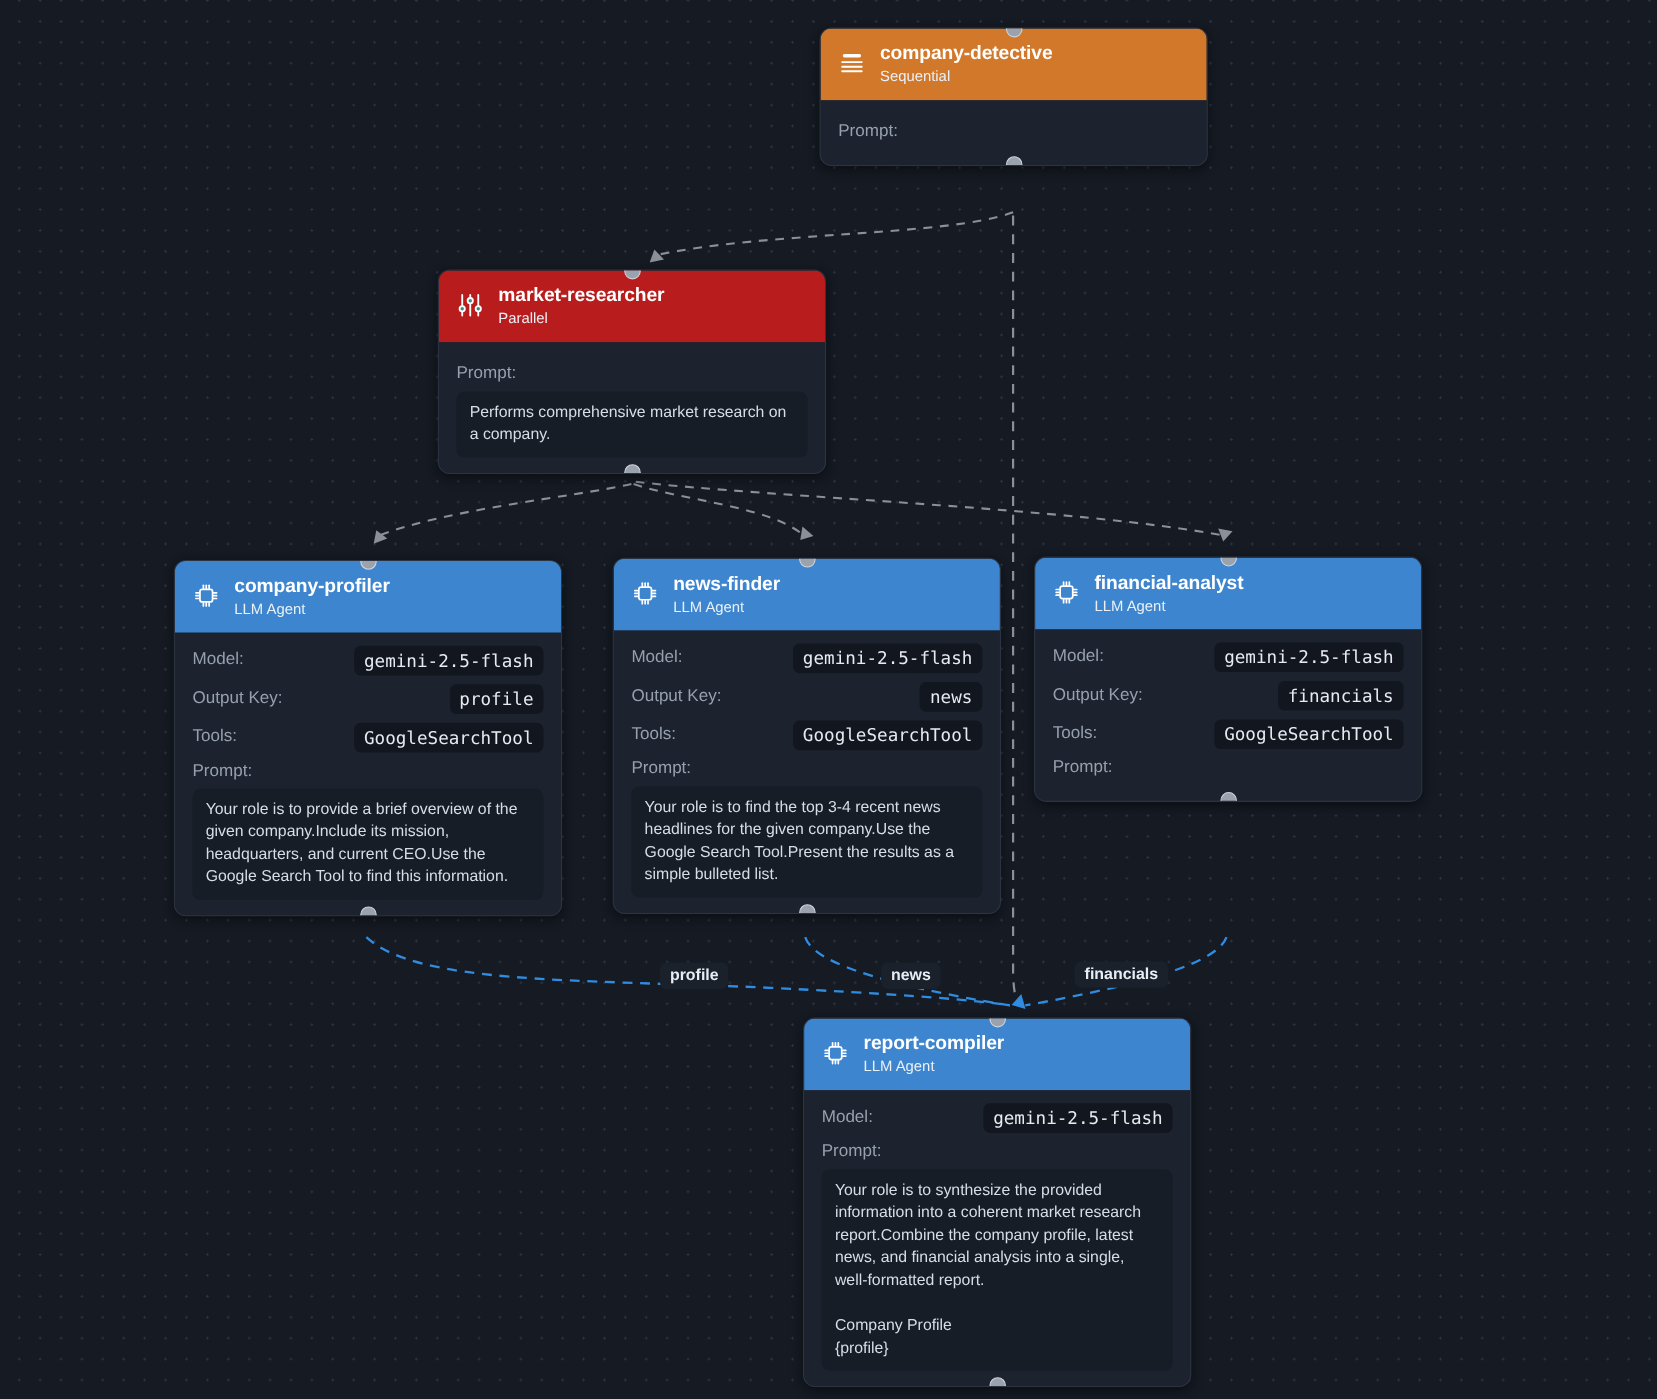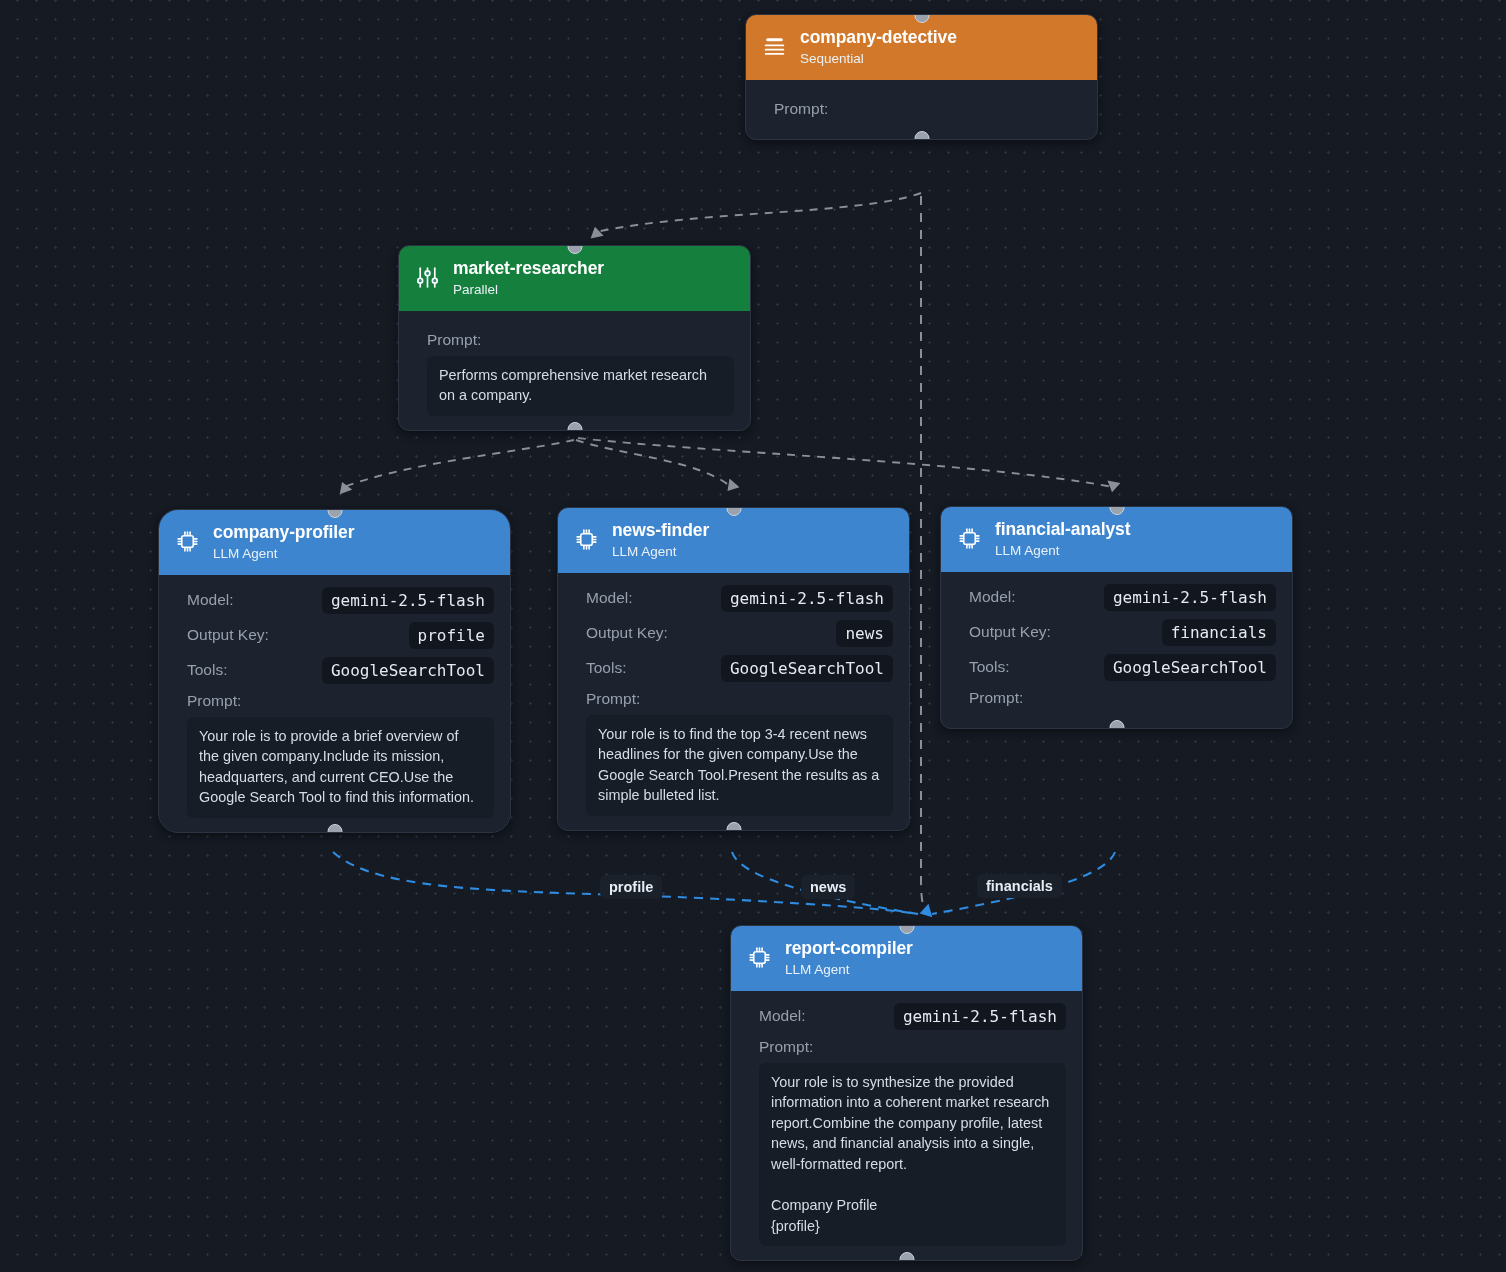--- a/index.html
+++ b/index.html
@@ -23,29 +23,29 @@
     background:#1c222e;
     border:1px solid #2c3442;
     box-shadow:0 3px 10px rgba(0,0,0,.45);
     overflow:hidden;
   }
   .node-head{
     display:flex;align-items:center;gap:13px;
     padding:13px 16px 14px 16px;
   }
   .node-head.orange{background:#d1782a;}
-  .node-head.green{background:#15803d;}
+  .node-head.green{background:#b91c1c;}
   .node-head.blue{background:#3d85cf;}
   .node-icon{flex:0 0 auto;width:25px;height:25px;display:block;}
   .node-icon svg{display:block;width:25px;height:25px;}
   .node-titles{display:flex;flex-direction:column;line-height:1.12;}
   .node-title{font-size:17.5px;font-weight:bold;color:#ffffff;letter-spacing:-.1px;}
   .node-sub{font-size:13.5px;color:#eaf1f6;margin-top:3px;}
 
-  .node-body{padding:12px 16px 14px 28px;}
+  .node-body{padding:12px 16px 14px 16px;}
   .row{display:flex;align-items:center;justify-content:space-between;gap:10px;margin-bottom:8px;min-height:26px;}
   .row-label{font-size:15.5px;color:#97a0ae;white-space:nowrap;}
   .chip{
     font-family:"DejaVu Sans Mono", monospace;
     font-size:16px;color:#e6ebf2;
     background:#11161f;border-radius:6px;
     padding:4px 9px;white-space:nowrap;
   }
   .prompt-label{font-size:15.5px;color:#97a0ae;margin:8px 0 7px 0;}
   .prompt-box{
@@ -104,21 +104,21 @@
 
     <path d="M 732 852 C 740 878, 820 898, 918 914" fill="none" stroke="#2f8ce0" stroke-width="2.1" stroke-dasharray="9 7"></path>
 
     <path d="M 1115 852 C 1105 880, 1010 900, 932 914" fill="none" stroke="#2f8ce0" stroke-width="2.1" stroke-dasharray="9 7"></path>
   </svg>
 
   <div class="edge-label" style="left:600px;top:875px;">profile</div>
   <div class="edge-label" style="left:801px;top:875px;">news</div>
   <div class="edge-label" style="left:977px;top:874px;">financials</div>
 
-  <div class="node" style="left:745px;top:14px;width:351px;">
+  <div class="node" style="left:745px;top:25px;width:351px;">
     <div class="handle top"></div>
     <div class="node-head orange">
       <span class="node-icon">
         <svg viewBox="0 0 24 24" fill="none" stroke="#ffffff" stroke-width="1.7" stroke-linecap="round">
           <rect x="4" y="4" width="16" height="3" rx="1.5" fill="#ffffff" stroke="none"></rect>
           <line x1="3.5" y1="11" x2="20.5" y2="11"></line>
           <line x1="3.5" y1="15" x2="20.5" y2="15"></line>
           <line x1="3.5" y1="19" x2="20.5" y2="19"></line>
         </svg>
       </span>
@@ -151,21 +151,21 @@
         <span class="node-sub">Parallel</span>
       </span>
     </div>
     <div class="node-body">
       <div class="prompt-label">Prompt:</div>
       <div class="prompt-box">Performs comprehensive market research on a company.</div>
     </div>
     <div class="handle bottom"></div>
   </div>
 
-  <div class="node" style="left:158px;top:509px;width:351px;border-radius:20px;">
+  <div class="node" style="left:158px;top:509px;width:351px;">
     <div class="handle top"></div>
     <div class="node-head blue">
       <span class="node-icon">
         <svg viewBox="0 0 24 24" fill="none" stroke="#ffffff" stroke-width="1.5" stroke-linecap="round">
           <rect x="6.5" y="6.5" width="11" height="11" rx="2"></rect>
           <line x1="9.5" y1="3" x2="9.5" y2="5.6"></line>
           <line x1="12" y1="3" x2="12" y2="5.6"></line>
           <line x1="14.5" y1="3" x2="14.5" y2="5.6"></line>
           <line x1="9.5" y1="18.4" x2="9.5" y2="21"></line>
           <line x1="12" y1="18.4" x2="12" y2="21"></line>

